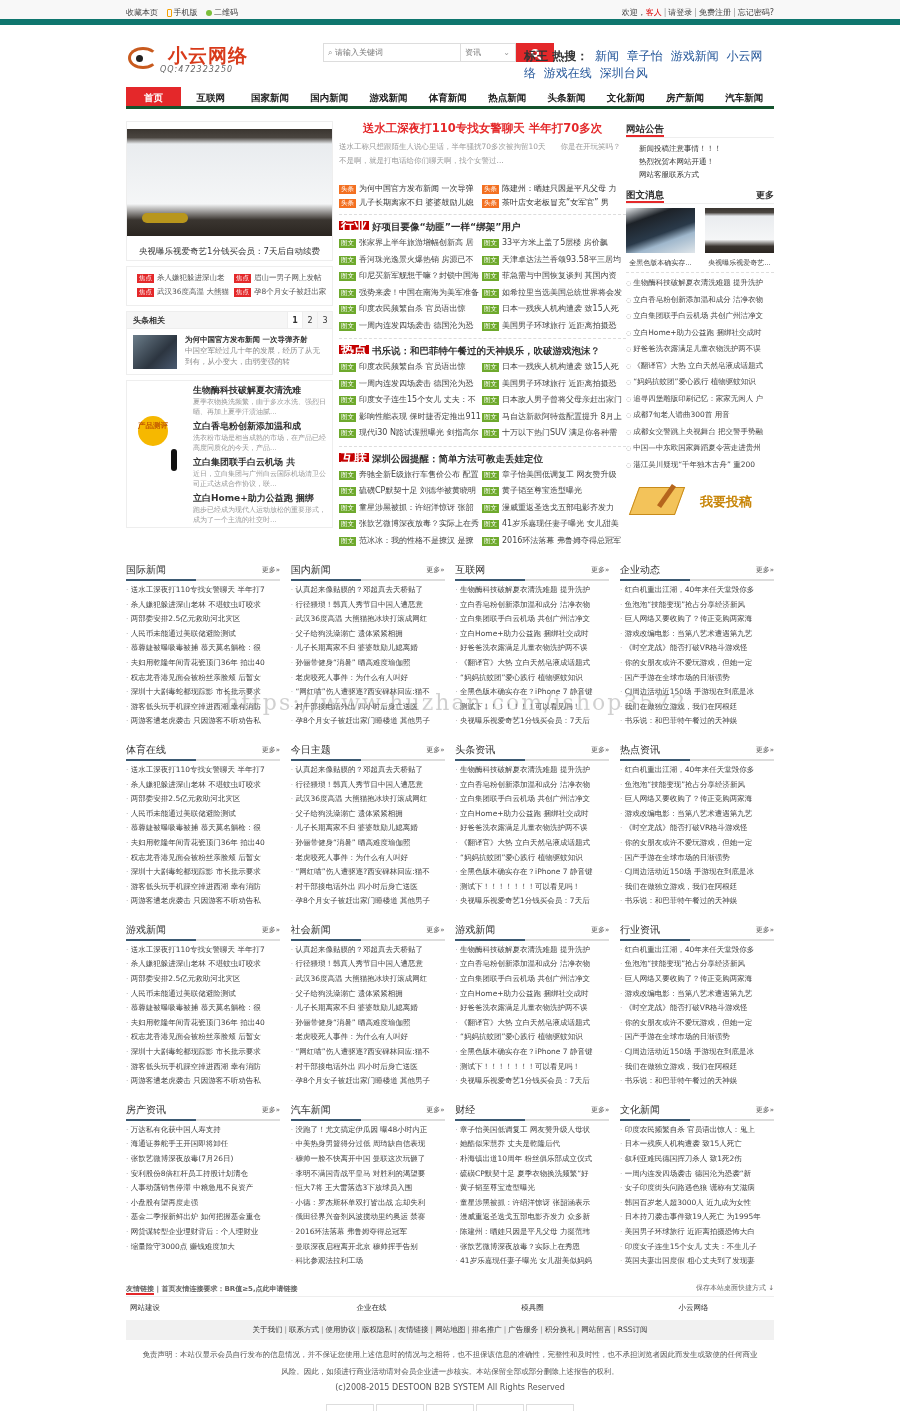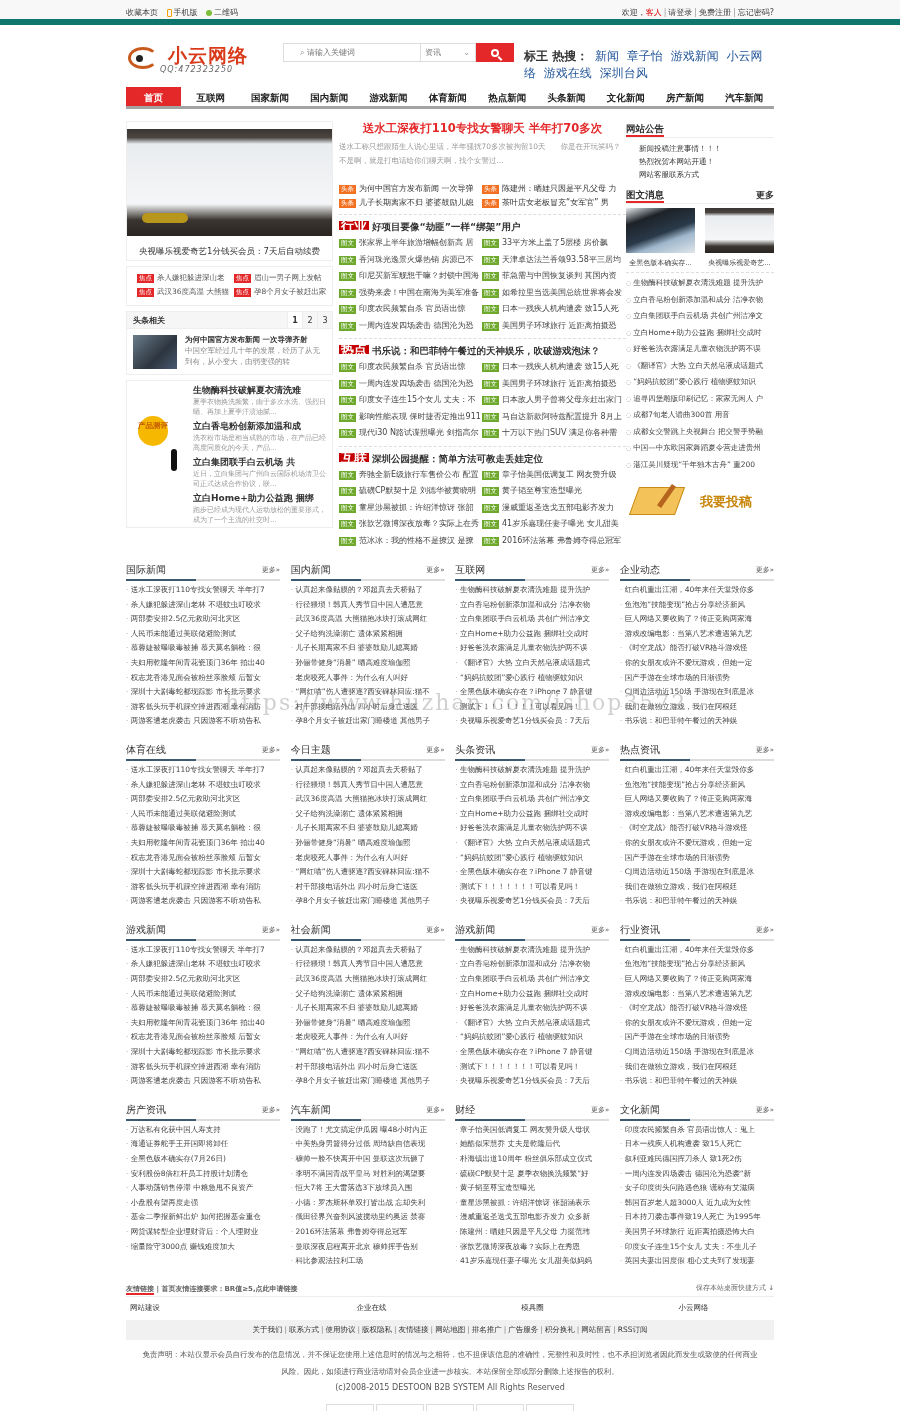--- a/index.html
+++ b/index.html
@@ -12,30 +12,30 @@
 .topbar .qr{display:inline-block;width:6px;height:6px;background:#7bbf3a;border-radius:50%;vertical-align:middle;margin-right:2px;}
 .topbar .r .guest{color:#d00;}
 .topbar .r .sep{color:#999;margin:0 2px;}
 .header{height:50px;position:relative;margin-top:12px;}
 .logo{position:absolute;left:2px;top:4px;width:130px;height:34px;}
 .logo .eye{position:absolute;left:0;top:6px;width:30px;height:22px;border:3px solid #c85a1e;border-radius:50%;border-right-color:transparent;}
 .logo .dot{position:absolute;left:8px;top:14px;width:7px;height:7px;background:#222;border-radius:50%;}
 .logo .t{position:absolute;left:40px;top:2px;color:#d83a1a;font-size:19px;font-weight:bold;letter-spacing:1px;}
 .logo .q{position:absolute;left:32px;top:24px;color:#666;font-size:8px;font-style:italic;letter-spacing:1px;}
 .search{position:absolute;left:157px;top:6px;height:19px;display:flex;}
-.search .inp{width:137px;height:19px;border:1px solid #ddd;border-right:none;font-size:8px;color:#777;line-height:17px;padding-left:16px;}
+.search .inp{width:137px;height:19px;border:1px solid #ddd;border-right:none;font-size:8px;color:#777;line-height:17px;padding-left:4px;margin-left:40px;}
 .search .sel{width:56px;height:19px;border:1px solid #ddd;font-size:8px;color:#777;line-height:17px;padding-left:4px;position:relative;}
 .search .sel .ch{position:absolute;right:5px;top:0;color:#999;}
 .search .btn{width:38px;height:19px;background:#e4282a;display:flex;align-items:center;justify-content:center;}
 .search .btn i{width:8px;height:8px;border:2px solid #fff;border-radius:50%;display:block;position:relative;}
 .search .btn i:after{content:"";position:absolute;width:2px;height:5px;background:#fff;left:6px;top:5px;transform:rotate(-45deg);}
 .hot{position:absolute;left:398px;top:11px;font-size:12px;}
 .hot b{color:#333;margin-right:3px;}
 .hot span{color:#225599;margin-right:4px;}
-.nav{height:22px;border-bottom:3px solid #a3a3a3;display:flex;}
+.nav{height:22px;border-bottom:3px solid #14532d;display:flex;}
 .nav div{flex:1;text-align:center;font-size:9.5px;font-weight:bold;line-height:22px;color:#222;}
 .nav div.on{background:#e4282a;color:#fff;flex:0 0 55px;}
 .main{display:flex;margin-top:12px;}
 .colL{width:207px;}
 .colM{width:287px;margin-left:6px;}
 .colR{width:148px;margin-left:0px;}
 .box{border:1px solid #eee;}
 .focus{height:140px;}
 .focus .pic{height:107px;margin:7px 0 0 0;background:linear-gradient(#3a3530 0,#4a4540 8%,#e9ecef 14%,#f5f6f7 70%,#3a3530 85%,#2a2520 100%);position:relative;}
 .focus .pic .badge{position:absolute;left:15px;bottom:13px;width:46px;height:10px;background:#b8961c;border-radius:5px;}
@@ -559,21 +559,21 @@
       </div>
       <div class="grid">
         <div class="gcol">
           <div class="gh">
             <b>房产资讯</b>
             <span>更多»</span>
           </div>
           <div class="gl">
             <div>万达私有化获中国人寿支持</div>
             <div>海通证券舵手王开国即将卸任</div>
-            <div>全黑色版本确实存(7月26日)</div>
+            <div>张歆艺微博深夜放毒(7月26日)</div>
             <div>安利股份8倍杠杆员工持股计划清仓</div>
             <div>人事动荡销售停滞 中粮急甩不良资产</div>
             <div>小盘股有望再度走强</div>
             <div>基金二季报新鲜出炉 如何把握基金重仓</div>
             <div>网贷谋转型企业理财背后：个人理财业</div>
             <div>缩量险守3000点 赚钱难度加大</div>
           </div>
         </div>
         <div class="gcol">
           <div class="gh">

